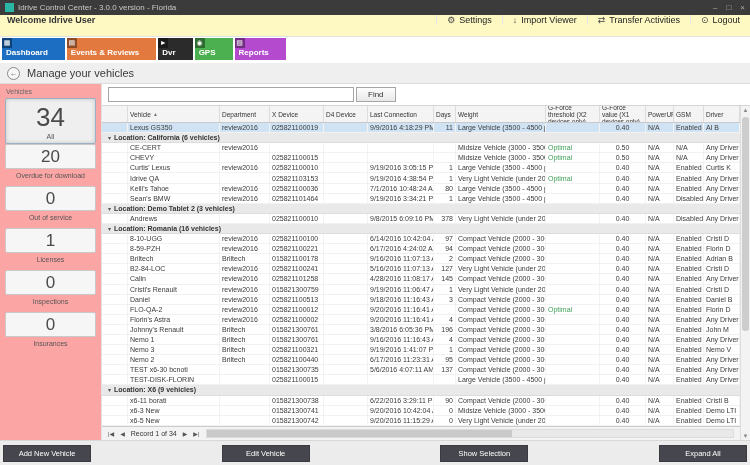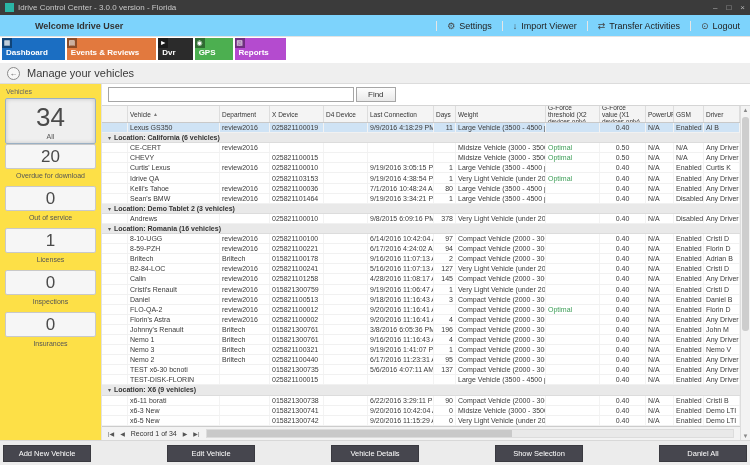--- a/index.html
+++ b/index.html
@@ -7,22 +7,22 @@
     font-family:"Liberation Sans","DejaVu Sans",sans-serif; }
 
   
   .titlebar { height:15px; background:#3b3b3b; display:flex; align-items:center;
     padding:0 5px; color:#c9c9c9; font-size:8px; }
   .app-icon { width:9px; height:9px; background:#2ab5a5; margin-right:4px; flex:0 0 9px; }
   .title-text { flex:1; white-space:nowrap; overflow:hidden; }
   .win-ctl { margin-left:9px; color:#b5b5b5; font-size:8px; cursor:default; }
 
   
-  .topbar { height:22px; display:flex; align-items:center; background:#7dd3fc;
-    border-bottom:1px solid #e3e3e3;padding-left:28px; }
+  .topbar { height:22px; display:flex; align-items:flex-start; background:#fef9c3;
+    border-bottom:1px solid #e3e3e3; }
   .welcome { flex:1; display:flex; align-items:center; padding-left:7px;
     font-size:9px; font-weight:bold; color:#333; }
   .top-action { display:flex; align-items:center; font-size:9px; color:#222;
     padding:0 10px; border-left:1px solid #e6e6e6; cursor:pointer; white-space:nowrap; }
   .action-icon { margin-right:4px; font-size:9px; color:#444; }
 
   
   .tabs { height:26px; background:#fff; display:flex; padding:1px 0 0 2px; }
   .tab { position:relative; display:flex; align-items:flex-end; height:22px;
     padding:12px 17px 3px 4px; margin-right:2px; cursor:pointer; }
@@ -35,21 +35,21 @@
   
   .page-header { height:21px; background:#efefef; border-bottom:1px solid #dcdcdc;
     display:flex; align-items:center; padding:0 7px; }
   .back-btn { width:13px; height:13px; border:1px solid #8a8a8a; border-radius:50%;
     font-size:8px; line-height:11px; text-align:center; color:#555; margin-right:7px;
     cursor:pointer; background:#f7f7f7; }
   .page-title { font-size:11px; color:#3a3a3a; }
 
   
   .content { display:flex; height:356px; }
-  .sidebar { width:102px; flex:0 0 102px; background:#fde047;
+  .sidebar { width:102px; flex:0 0 102px; background:#fca5a5;
     border-right:1px solid #e2e2e2; padding:3px 5px; }
   .sidebar-title { font-size:7px; color:#666; margin:1px 0 3px 1px; }
   .stat-card { border:1px solid #c9c9c9; border-radius:2px; background:#f6f6f6;
     text-align:center; padding:3px 0 2px; cursor:pointer; }
   .stat-card.selected { border-color:#9ab0c4; background:#efefef;
     box-shadow:inset 0 0 4px rgba(0,0,0,.18); padding:5px 0 2px; }
   .stat-value { font-size:17px; color:#4a4a4a; line-height:1.05; }
   .stat-card.selected .stat-value { font-size:26px; }
   .stat-label { font-size:7px; color:#555; text-align:center; margin:3px 0 7px; }
   .stat-card.selected .stat-label { margin:2px 0 1px; }
@@ -668,16 +668,15 @@
         <div class="vthumb"></div>
         <div class="vs-down">▼</div>
       </div>
     </div>
   </div>
 </div>
 
 <div class="footer" id="footer">
     <button class="f-btn">Add New Vehicle</button>
     <button class="f-btn">Edit Vehicle</button>
-    <button class="f-btn">Vehicle Details</button>
     <button class="f-btn">Show Selection</button>
-    <button class="f-btn">Daniel All</button>
+    <button class="f-btn">Expand All</button>
   </div>
 
 </body></html>

